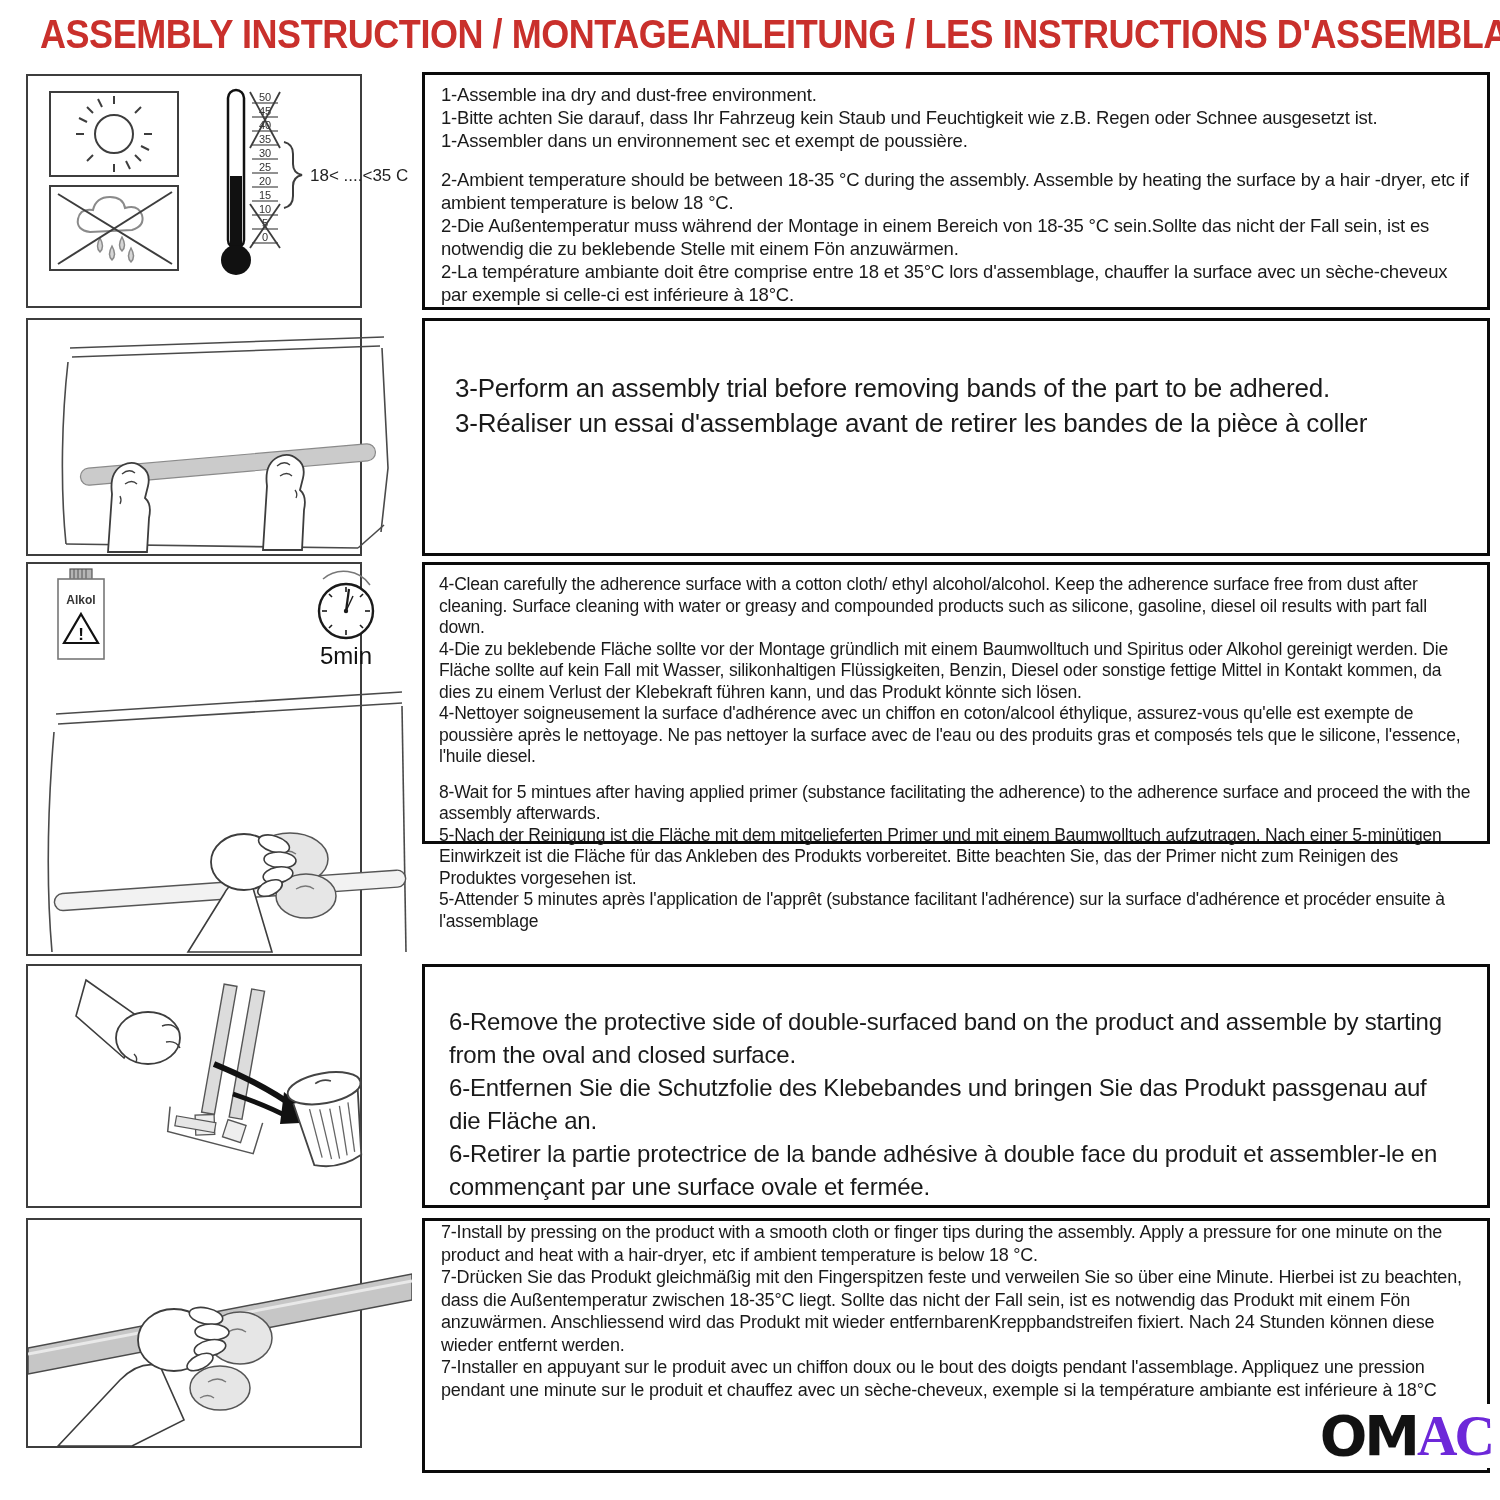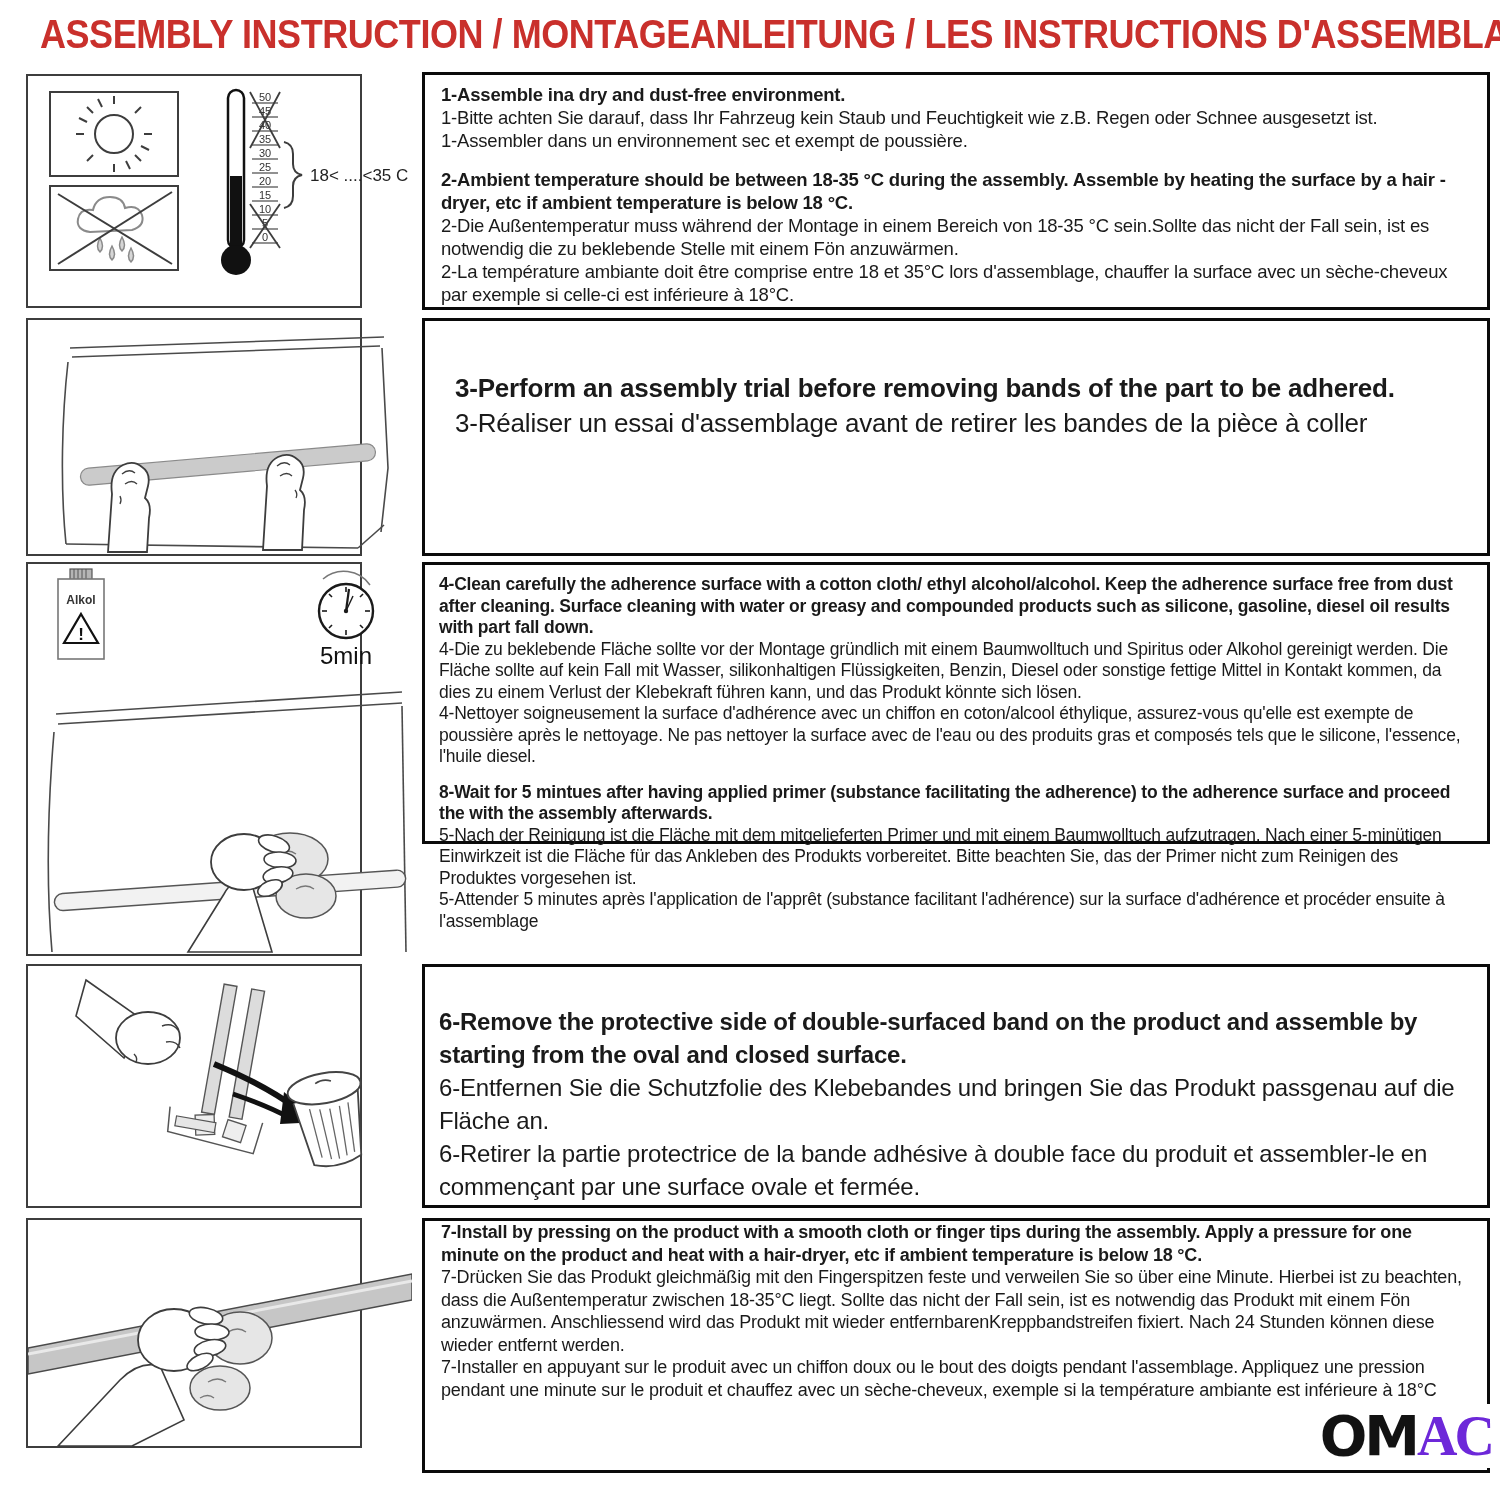--- a/index.html
+++ b/index.html
@@ -19,30 +19,30 @@
   }
   .imgbox {
     position: absolute; left: 26px; width: 336px;
     border: 2px solid #3d3d3d; background: #fff;
   }
   .textbox {
     position: absolute; left: 422px; width: 1068px;
     border: 3px solid #0a0a0a; background: #fff;
   }
   .para { letter-spacing: -0.2px; }
-  .bold { font-weight: bold; }
+  .bold { font-weight: normal; }
   
   #img1 { top: 74px;   height: 234px; }
   #txt1 { top: 72px;   height: 238px; padding: 8px 16px;  font-size: 18.5px; line-height: 23px; }
   #img2 { top: 318px;  height: 238px; }
   #txt2 { top: 318px;  height: 238px; padding: 50px 30px; font-size: 26px;   line-height: 35px; letter-spacing: -0.4px; }
   #img3 { top: 562px;  height: 394px; }
   #txt3 { top: 562px;  height: 282px; padding: 9px 14px;  font-size: 17.5px; line-height: 21.5px; }
   #img4 { top: 964px;  height: 244px; }
-  #txt4 { top: 964px;  height: 244px; padding: 38px 14px; font-size: 24px;   line-height: 33px; letter-spacing: -0.3px; }
+  #txt4 { top: 964px;  height: 244px; padding: 38px 24px; font-size: 24px;   line-height: 33px; letter-spacing: -0.3px; }
   #img5 { top: 1218px; height: 230px; }
   #txt5 { top: 1218px; height: 255px; padding: 0 16px; font-size: 18px;   line-height: 22.5px; }
   .gap16 { height: 16px; }
   .gap14 { height: 14px; }
   svg { display: block; }
   .logo {
     position: absolute; right: 8px; top: 1404px;
     background: #fff; padding: 4px 0 4px 10px; z-index: 5;
     font-family: "DejaVu Sans", sans-serif;
     font-weight: bold; font-size: 56px; letter-spacing: -3px;

